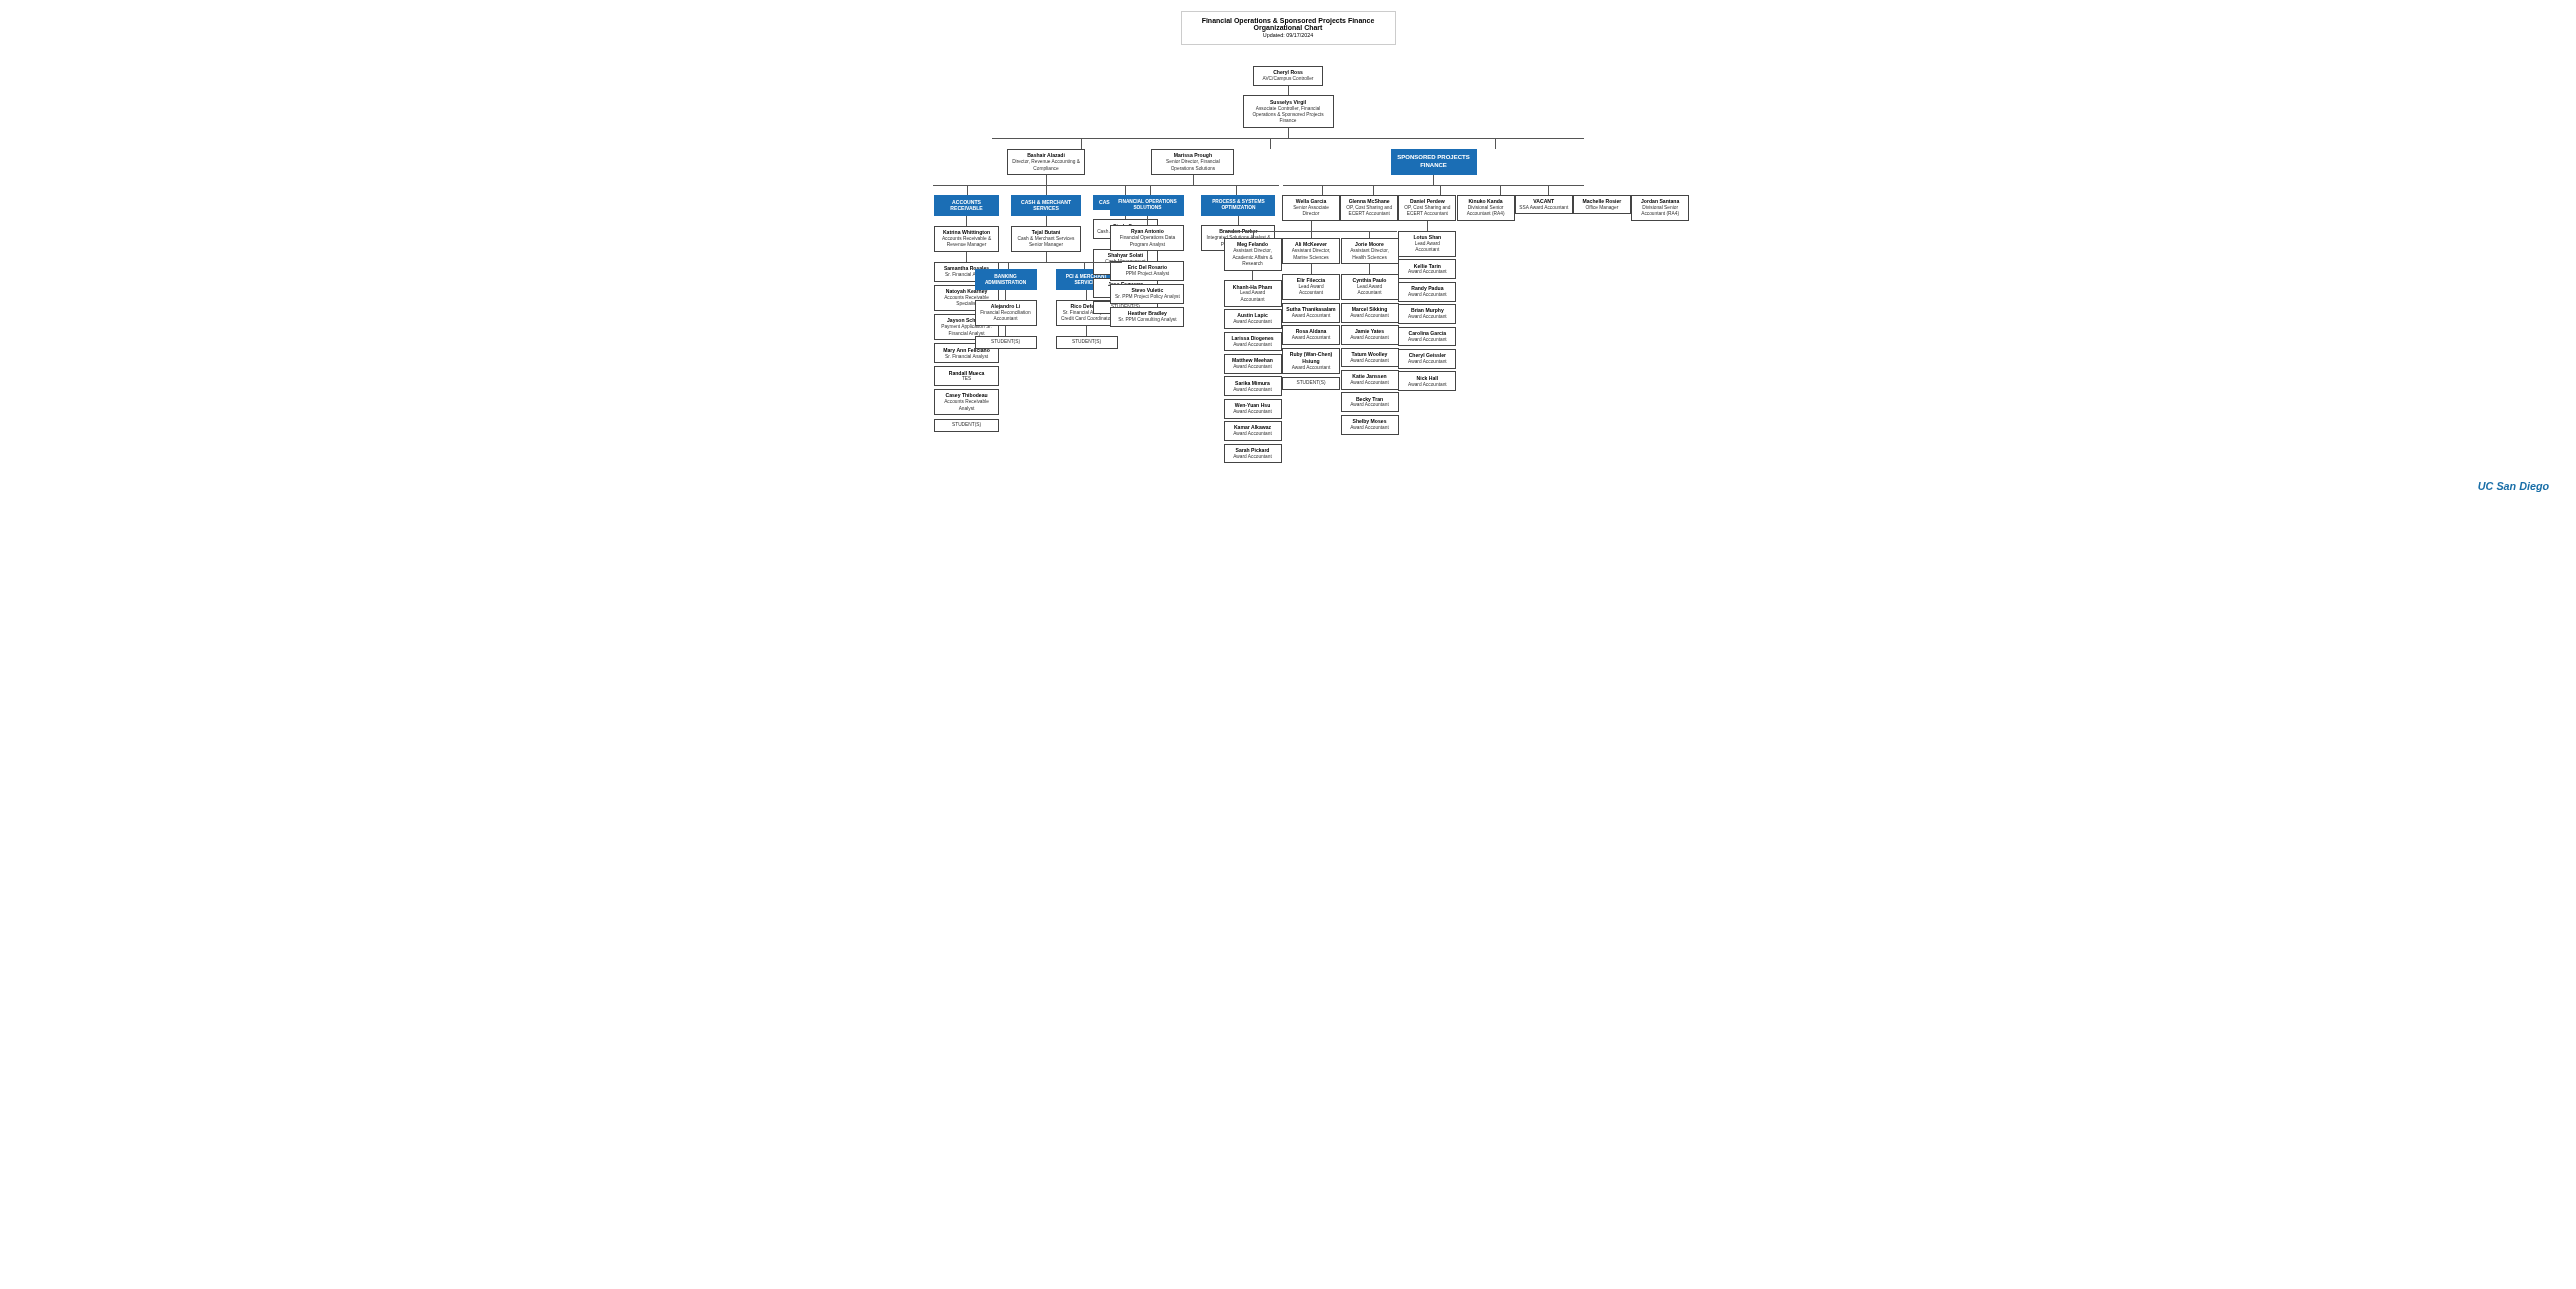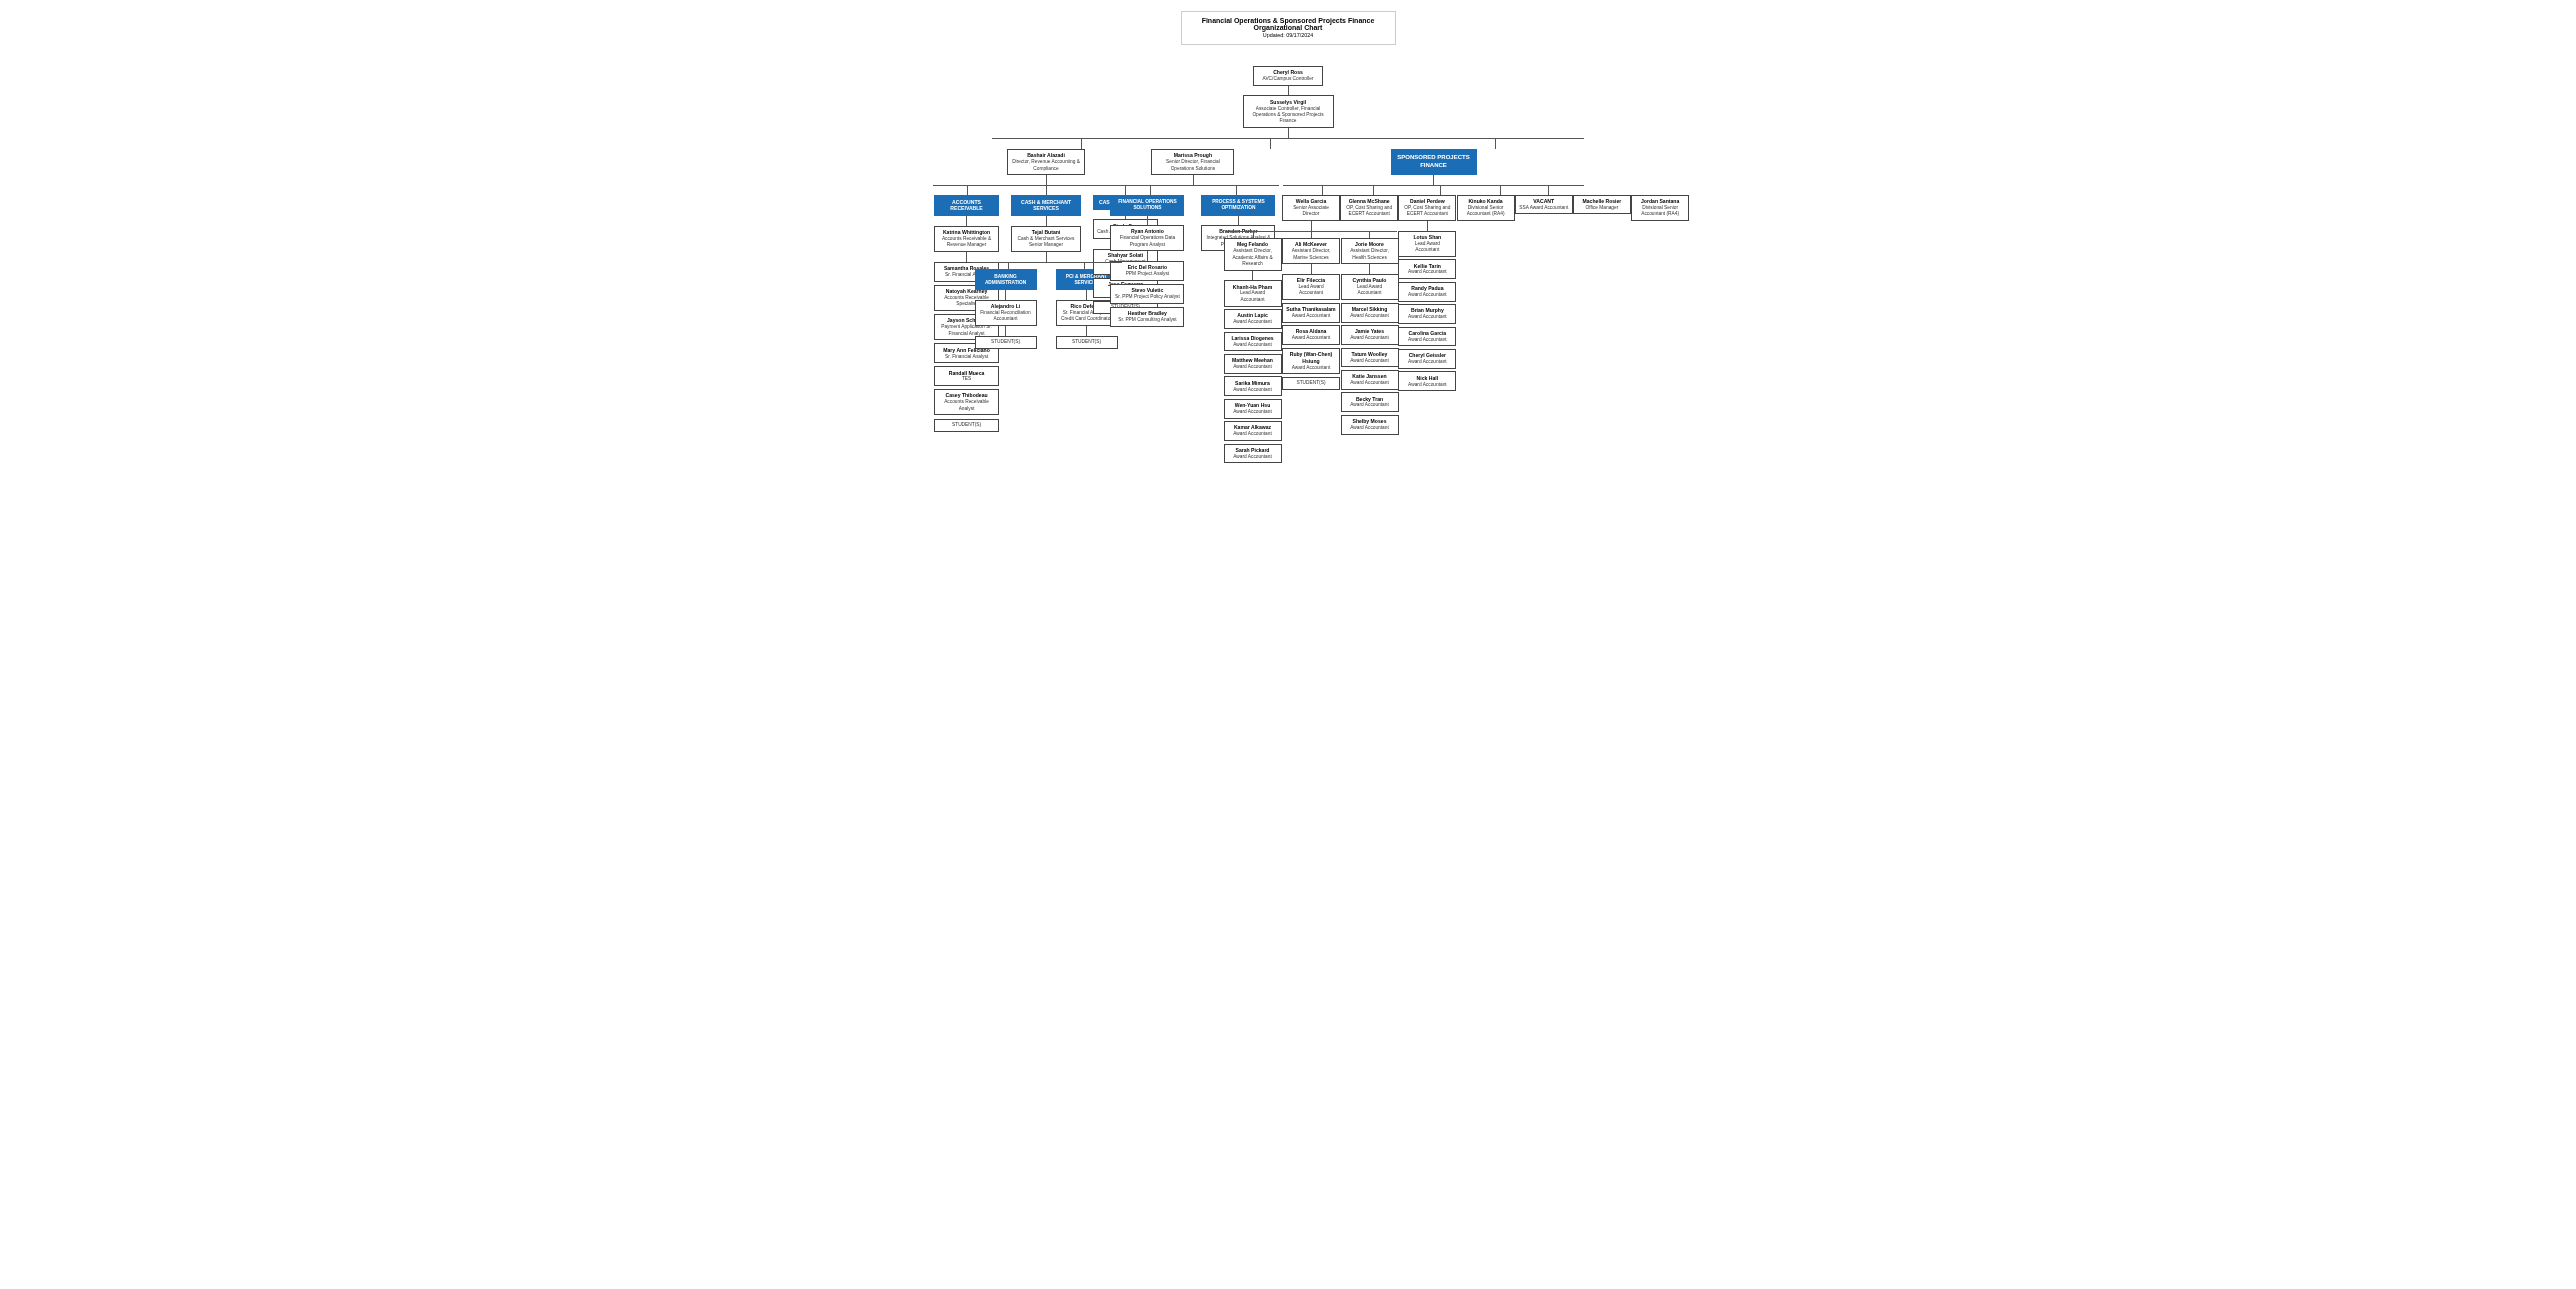--- a/index.html
+++ b/index.html
@@ -543,15 +543,18 @@
             </div>
 
           </div>
         </div>
 
       </div>
 
     </div>
   </div>
 
+  <div class="uc-logo">
+    <span>UC San Diego</span>
+  </div>
 
 </div>
 
 
 </body></html>

